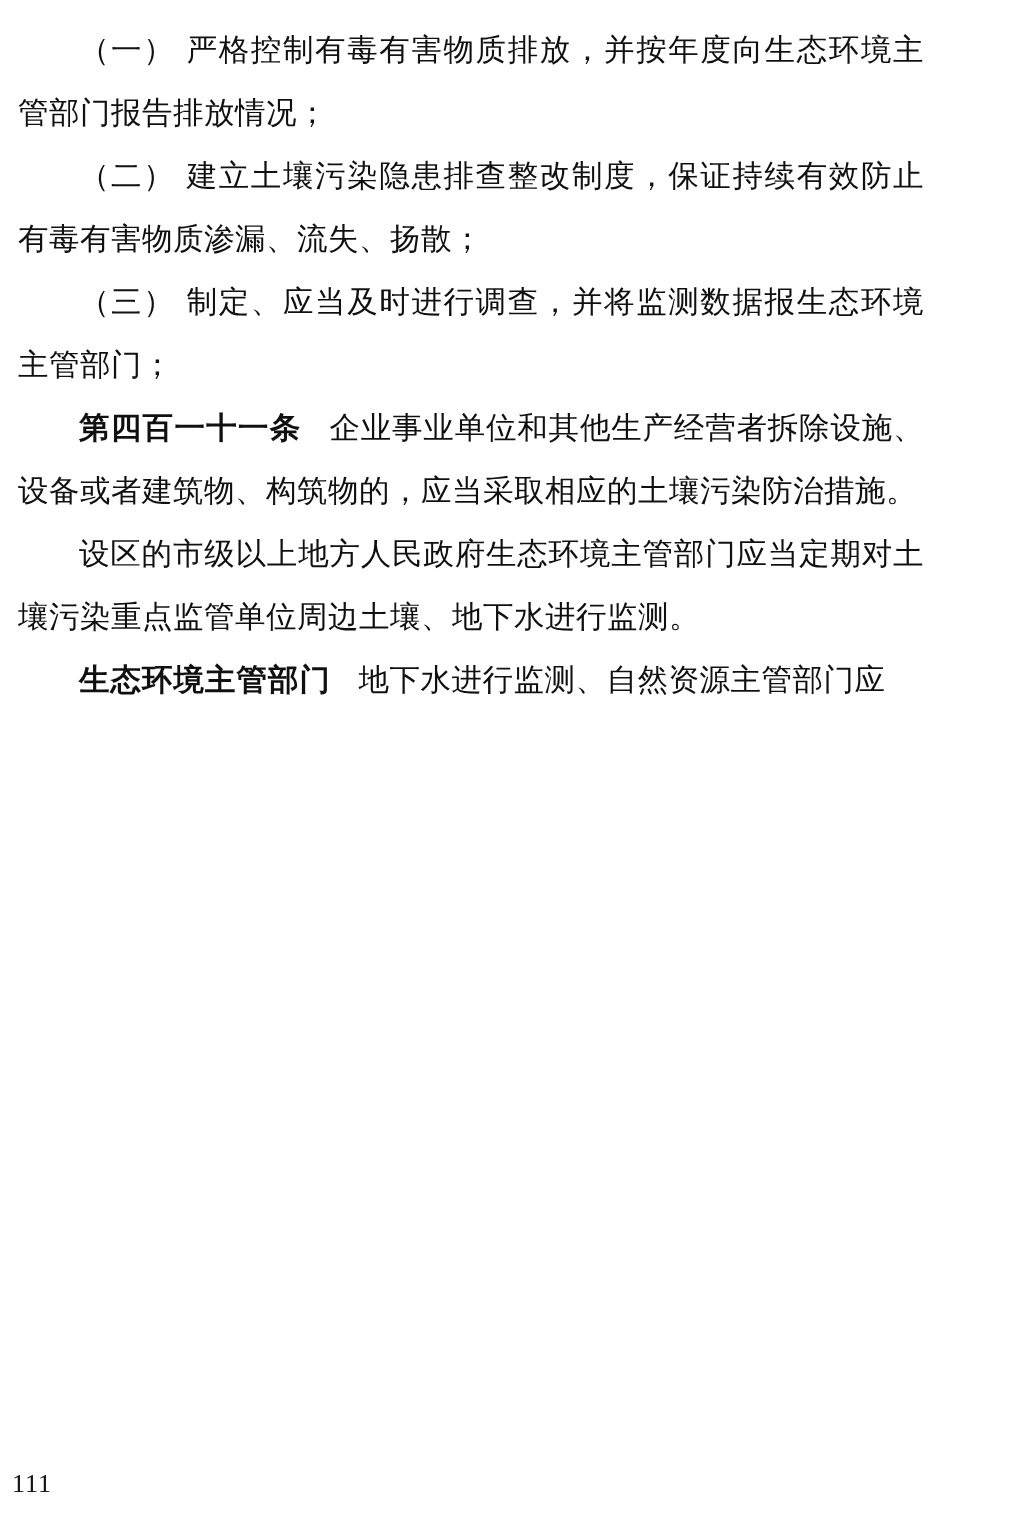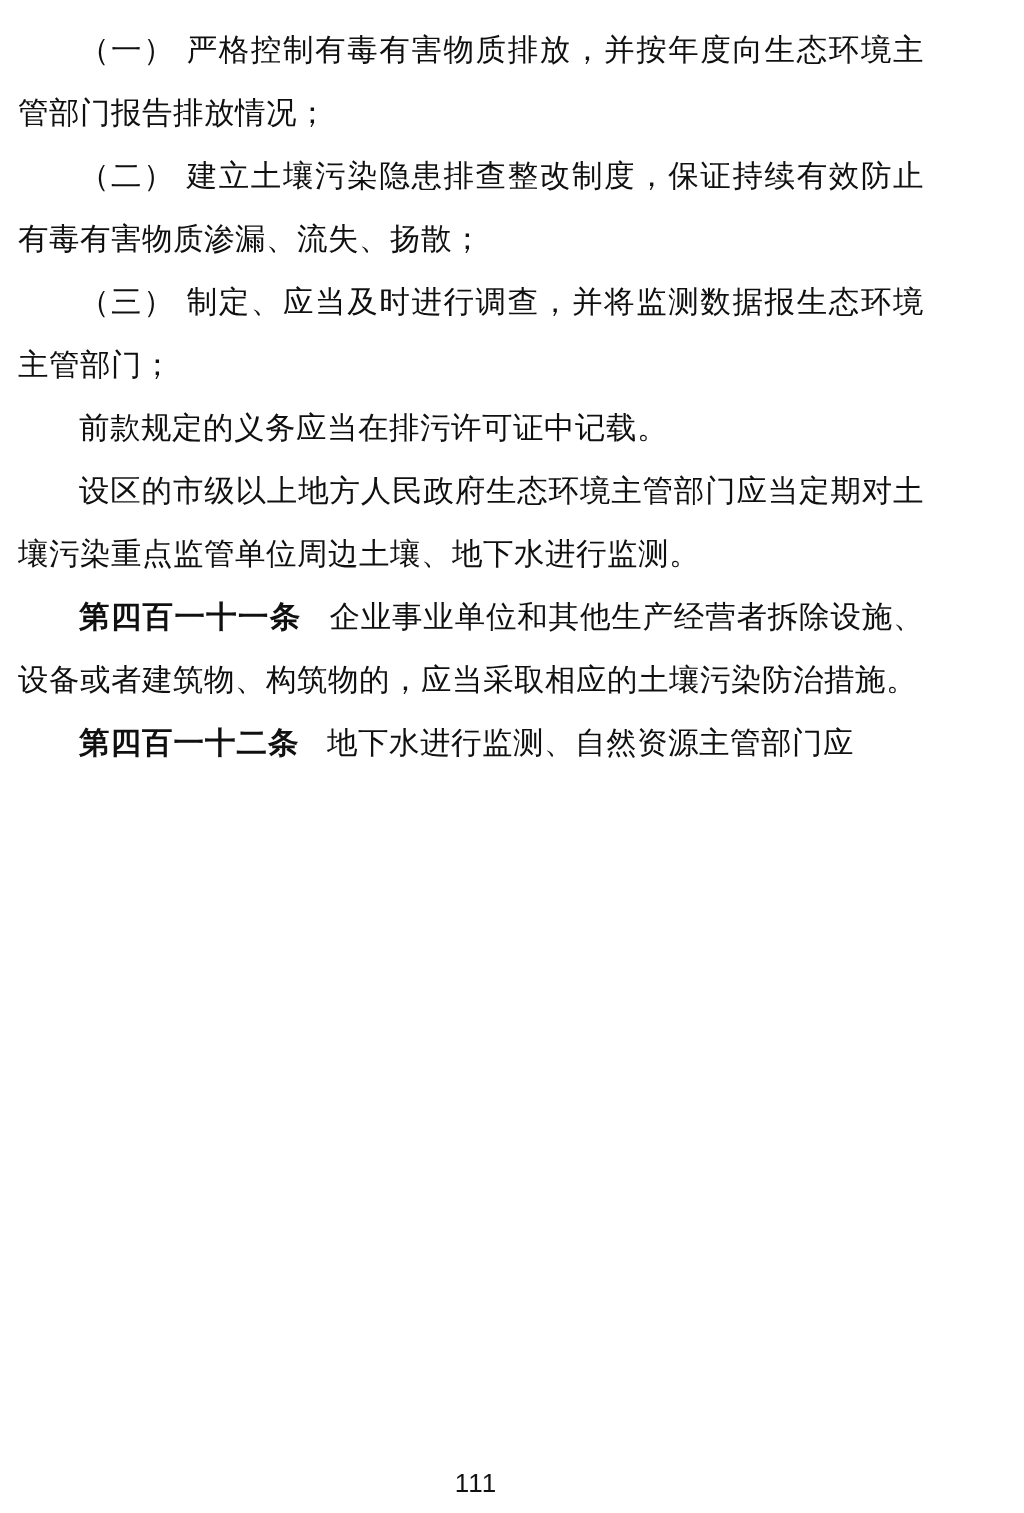--- a/index.html
+++ b/index.html
@@ -42,40 +42,39 @@
   }
   .gap-after-no {
     display: inline-block;
     width: 0.9em;
   }
   .page-number {
     position: absolute;
     left: 0;
     right: 0;
     bottom: 14px;
-    text-align: center;
-    font-family: Liberation Sans, sans-serif;
+    font-family: Liberation Serif, serif;
     font-size: 26px;
     color: #111;
     letter-spacing: 1px;
+    padding-left: 12px;
   }
 </style>
 </head>
 <body>
 
 <div class="page">
   <div class="body-text">
 
     <p class="para">（一） 严格控制有毒有害物质排放，并按年度向生态环境主管部门报告排放情况；</p>
     <p class="para">（二） 建立土壤污染隐患排查整改制度，保证持续有效防止有毒有害物质渗漏、流失、扬散；</p>
     <p class="para">（三） 制定、应当及时进行调查，并将监测数据报生态环境主管部门；</p>
-    <p class="para">前款规定的义务应当在排污许可证中记载。</p>
+    <p class="para"><span class="article-no">第四百一十一条</span><span class="gap-after-no"></span><span>企业事业单位和其他生产经营者拆除设施、设备或者建筑物、构筑物的，应当采取相应的土壤污染防治措施。</span></p>
+
     <p class="para">设区的市级以上地方人民政府生态环境主管部门应当定期对土壤污染重点监管单位周边土壤、地下水进行监测。</p>
 
-    <p class="para"><span class="article-no">第四百一十一条</span><span class="gap-after-no"></span><span>企业事业单位和其他生产经营者拆除设施、设备或者建筑物、构筑物的，应当采取相应的土壤污染防治措施。</span></p>
 
-
-    <p class="para"><span class="article-no">第四百一十二条</span><span class="gap-after-no"></span><span>地下水进行监测、自然资源主管部门应</span></p>
+    <p class="para"><span class="article-no">生态环境主管部门</span><span class="gap-after-no"></span><span>地下水进行监测、自然资源主管部门应</span></p>
 
   </div>
 
   <div class="page-number">111</div>
 </div>
 
 </body></html>

